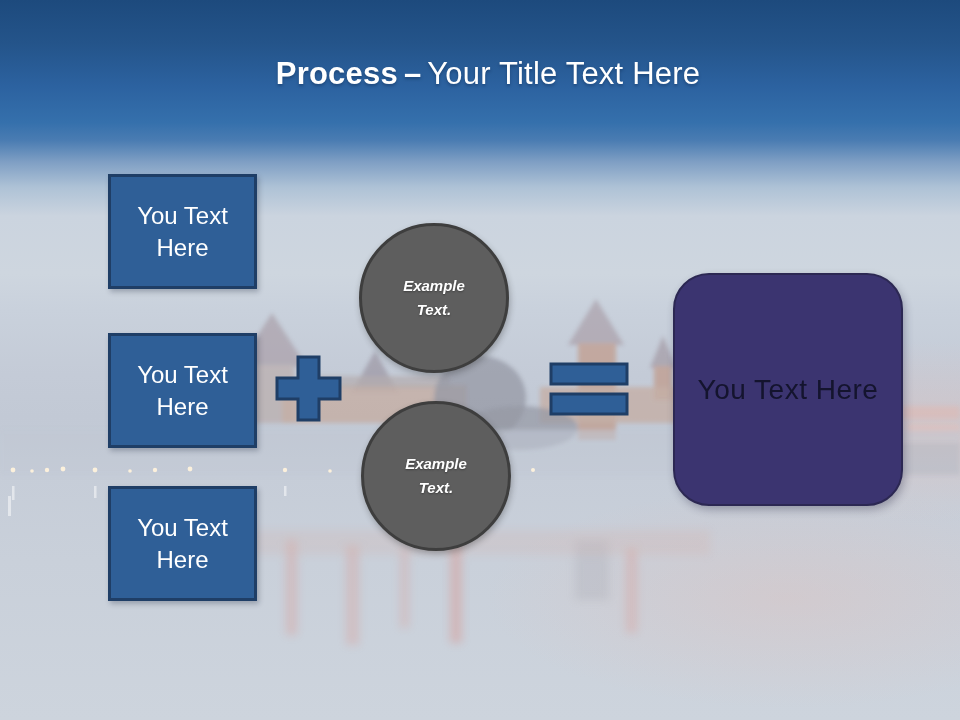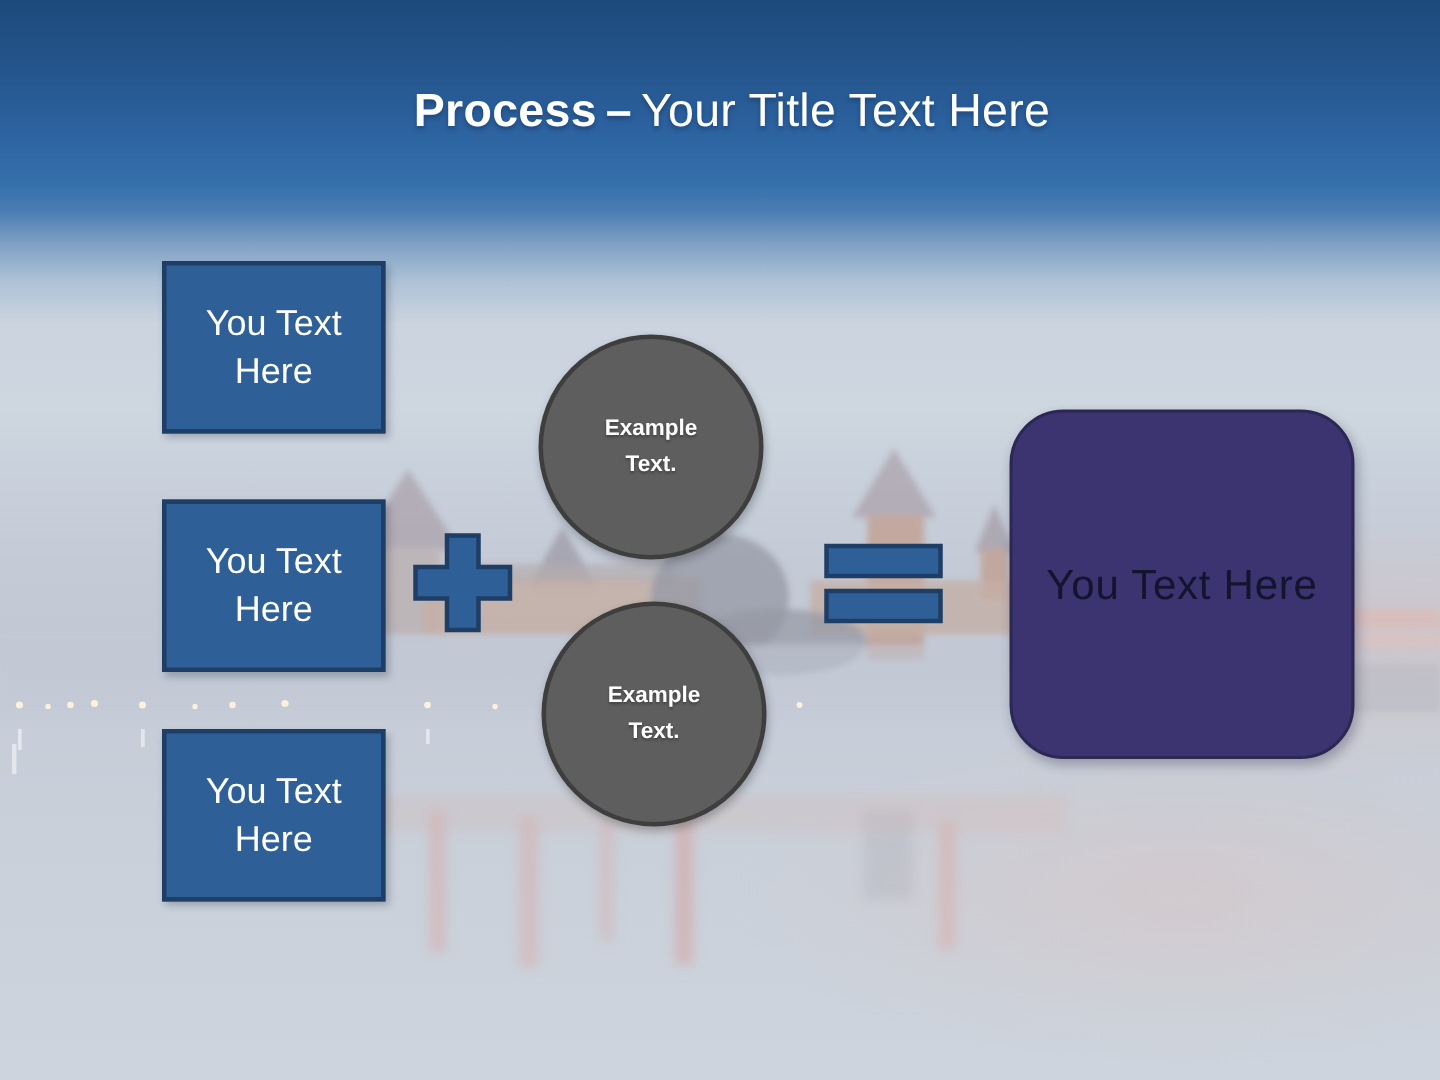--- a/index.html
+++ b/index.html
@@ -49,21 +49,21 @@
   }
   .sq1{top:174px;} .sq2{top:333px;} .sq3{top:486px;}
   .sq .lbl{width:110px;}
   
   .op{position:absolute;left:0;top:0;pointer-events:none;}
   
   .circ{
     position:absolute;width:144px;height:144px;border-radius:50%;
     background:#5e5e5e;border:3px solid #3e3e3e;
     display:flex;align-items:center;justify-content:center;text-align:center;
-    color:#ffffff;font-size:15px;font-weight:700;line-height:1.6;
+    color:#ffffff;font-size:15px;font-weight:700;font-style:italic;line-height:1.6;
     box-shadow:1px 3px 6px rgba(30,30,30,.3);
   }
   .circ1{left:359px;top:223px;}
   .circ2{left:361px;top:401px;}
   .circ .lbl{width:95px;text-shadow:0 1px 2px rgba(0,0,0,.35);}
   
   .result{
     position:absolute;left:673px;top:273px;width:226px;height:229px;
     background:#3b3470;border:2px solid #2c2853;border-radius:36px;
     display:flex;align-items:center;justify-content:center;text-align:center;

